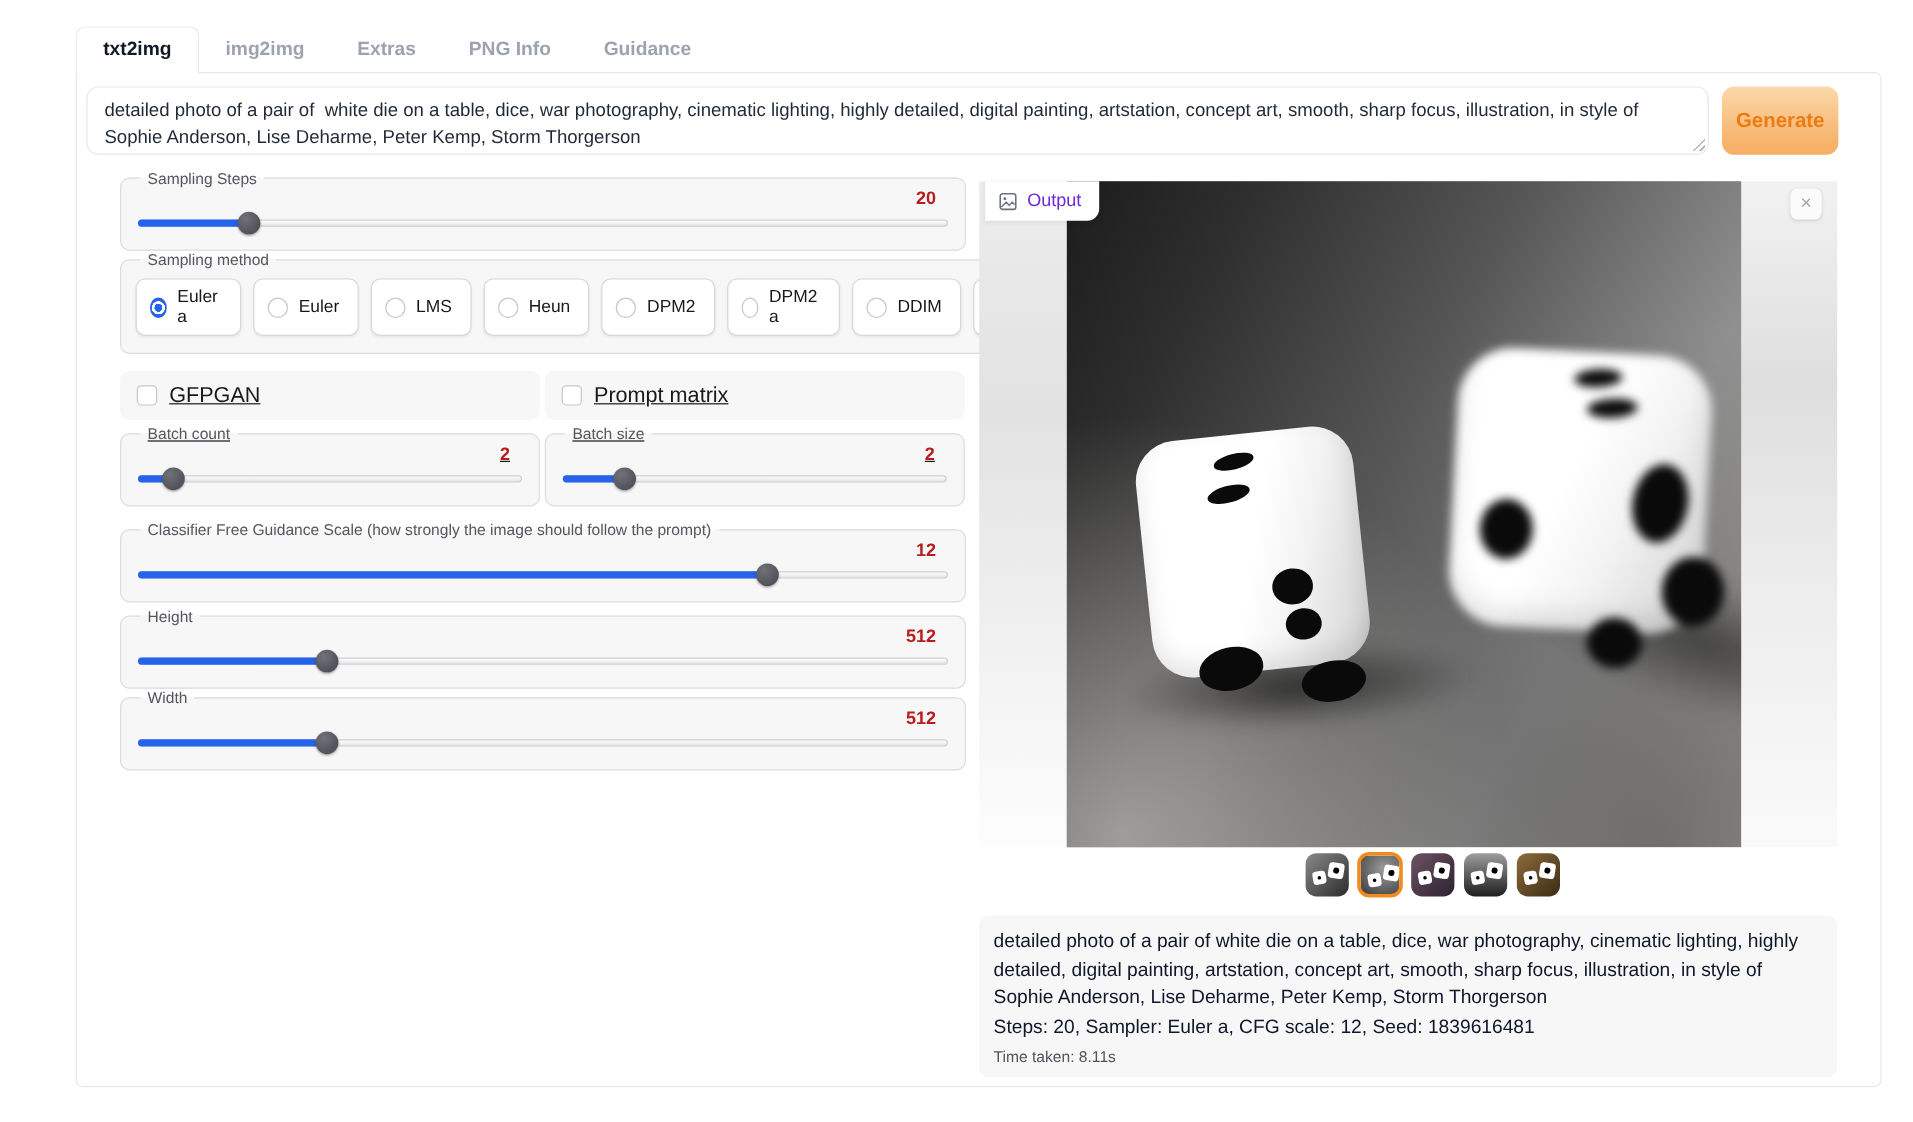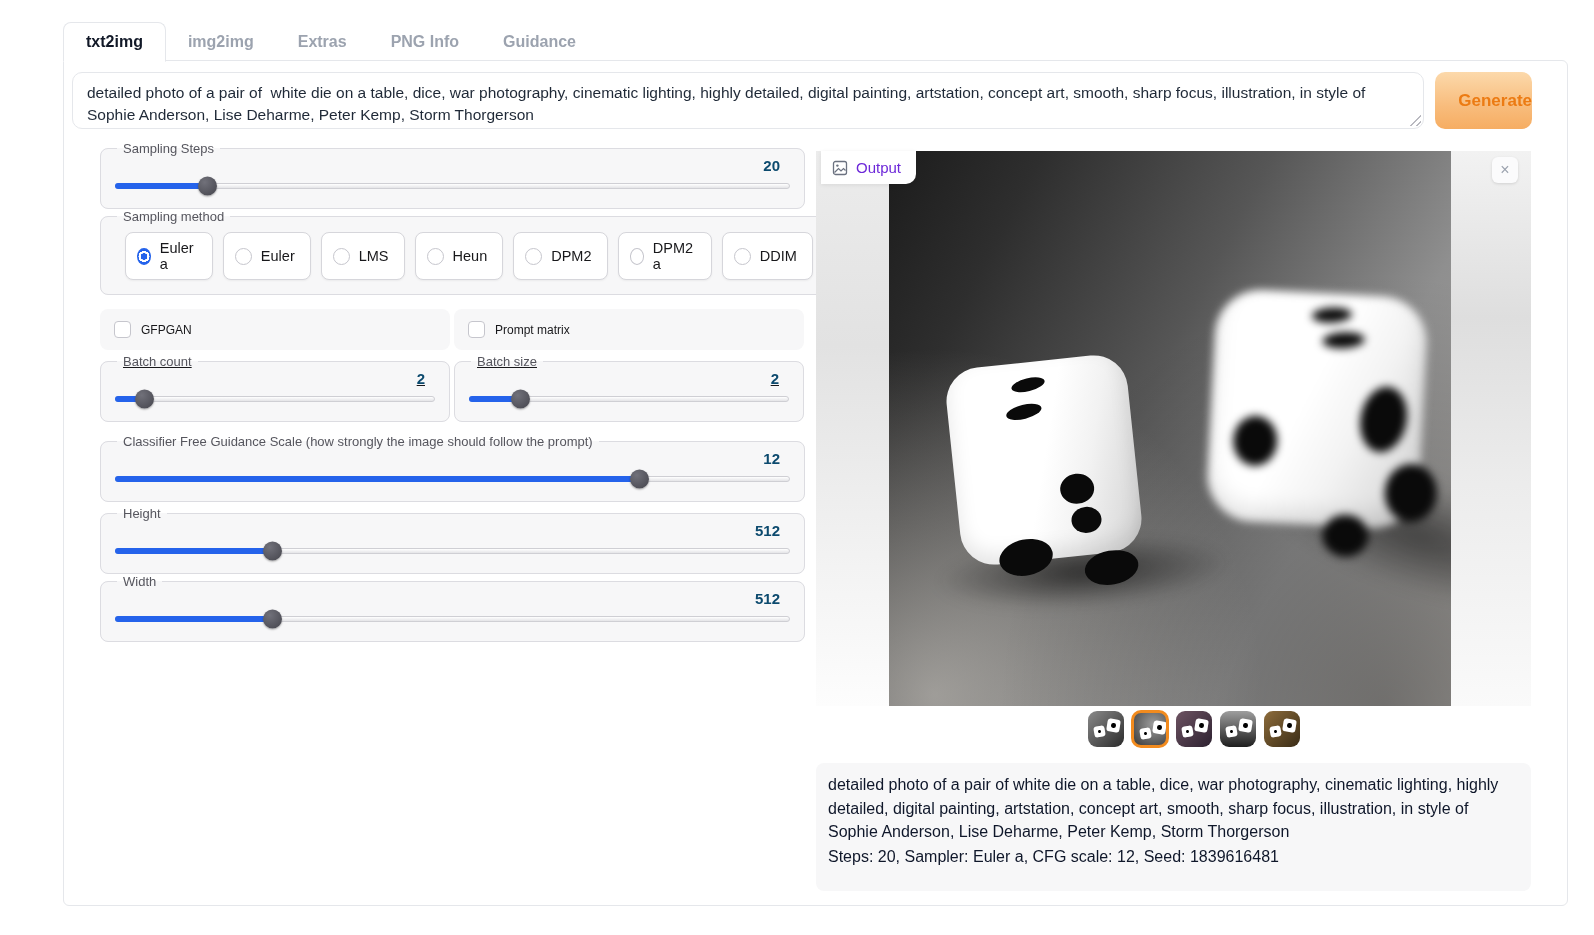--- a/index.html
+++ b/index.html
@@ -22,47 +22,47 @@
                 border:1px solid #e5e7eb; border-radius:10px; background:#fff;
                 padding:9px 26px 9px 14px; font-family:"Liberation Sans",sans-serif;
                 font-size:15.5px; line-height:1.45; color:#1f2937; resize:none; overflow:hidden; }
   .grip { position:absolute; width:13px; height:13px;
           background:repeating-linear-gradient(135deg, transparent 0 2.5px, #b9b9c0 2.5px 4px);
           clip-path:polygon(100% 0, 100% 100%, 0 100%); }
   .grip.prompt-grip { left:1344px; top:52px; }
   .generate-btn { position:absolute; left:1371px; top:11px; width:97px; height:57px;
                   border:none; border-radius:10px; cursor:pointer;
                   background:linear-gradient(180deg,#fcd9ab 0%,#f8bc7c 60%,#f6ad62 100%);
-                  color:#ec7b13; font-family:"Liberation Sans",sans-serif; font-size:17px; font-weight:700;text-align:right; }
+                  color:#ec7b13; font-family:"Liberation Sans",sans-serif; font-size:17px; font-weight:700; }
 
   
   .left-col { position:absolute; left:36px; top:80px; width:705px; }
   fieldset.panel { border:1px solid #dcdce1; border-radius:8px; background:#f7f7f8; padding:0 12px 10px; }
   fieldset.panel legend { font-size:13px; color:#56565e; padding:0 6px; margin-left:4px; }
-  .val { text-align:right; font-size:15px; font-weight:600; color:#0c4a6e; padding-right:12px; line-height:20px; }
+  .val { text-align:right; font-size:15px; font-weight:600; color:#b91c1c; padding-right:12px; line-height:20px; }
   .slider { position:relative; height:6px; margin:7px 2px 9px; border:1px solid #cfcfd4; border-radius:4px;
             background:linear-gradient(180deg,#fff,#e4e4e7); cursor:pointer; }
   .slider-fill { position:absolute; left:-1px; top:-1px; height:6px; border-radius:4px 0 0 4px; background:#2563eb; }
   .knob { position:absolute; right:-10px; top:50%; transform:translateY(-50%); width:19px; height:19px;
           border-radius:50%; background:radial-gradient(circle at 35% 30%, #71717a, #44444c);
           box-shadow:0 1px 2px rgba(0,0,0,.35); cursor:grab; }
 
-  .radio-row { display:flex; gap:10px; margin-top:8px; margin-bottom:4px;margin-left:12px; }
+  .radio-row { display:flex; gap:10px; margin-top:8px; margin-bottom:4px; }
   .radio-pill { display:flex; align-items:center; gap:9px; background:#fff; border:1px solid #d6d6db;
                 border-radius:8px; padding:7px 15px 7px 11px; font-size:14.5px; color:#18181b;
                 box-shadow:0 1px 2px rgba(0,0,0,.05); cursor:pointer; }
   .radio-dot { width:17px; height:17px; border-radius:50%; background:#fff; border:1.5px solid #c6c6cd; }
   .radio-pill.checked .radio-dot { border:none;
       background:radial-gradient(circle at center, #2563eb 0 3.2px, #ffffff 3.4px 5.4px, #2563eb 5.6px 100%); }
 
   .cb-row { display:flex; gap:4px; margin-top:14px; }
   .cb-cell { width:350px; height:41px; background:#f7f7f8; border-radius:8px;
              display:flex; align-items:center; gap:10px; padding:0 14px; }
   .checkbox { width:17px; height:17px; background:#fff; border:1.5px solid #c6c6cd; border-radius:4px; cursor:pointer; }
-  .cb-label { font-size:12px; color:#18181b; }
+  .cb-label { font-size:18px; color:#18181b;text-decoration:underline; }
 
   .two-col { display:flex; gap:4px; margin-top:4px; }
   .two-col fieldset.panel { width:350px;text-decoration:underline; }
   .mt12 { margin-top:12px; } .mt4 { margin-top:4px; }
 
   .seed-wrap { position:relative; margin-top:6px; }
   .seed-input { width:100%; height:38px; border:1px solid #e7e7ea; border-radius:10px;
                 box-shadow:0 1px 3px rgba(0,0,0,.06); padding:0 42px 0 14px; font-size:15px;
                 font-family:"Liberation Sans",sans-serif; color:#18181b; background:#fff; }
   .spinner { position:absolute; right:5px; top:4px; width:26px; height:30px; background:#ececf0;
@@ -331,16 +331,17 @@
         </div>
       <div class="thumb t5">
           <span class="md a"></span>
           <span class="md b"></span>
         </div>
     </div>
 
     <div class="caption">
       <div class="cap-prompt">detailed photo of a pair of white die on a table, dice, war photography, cinematic lighting, highly detailed, digital painting, artstation, concept art, smooth, sharp focus, illustration, in style of Sophie Anderson, Lise Deharme, Peter Kemp, Storm Thorgerson</div>
       <div class="cap-params">Steps: 20, Sampler: Euler a, CFG scale: 12, Seed: 1839616481</div>
+      <div class="cap-time">Time taken: 8.11s</div>
     </div>
 
   </div>
 </div>
 
 </body></html>

